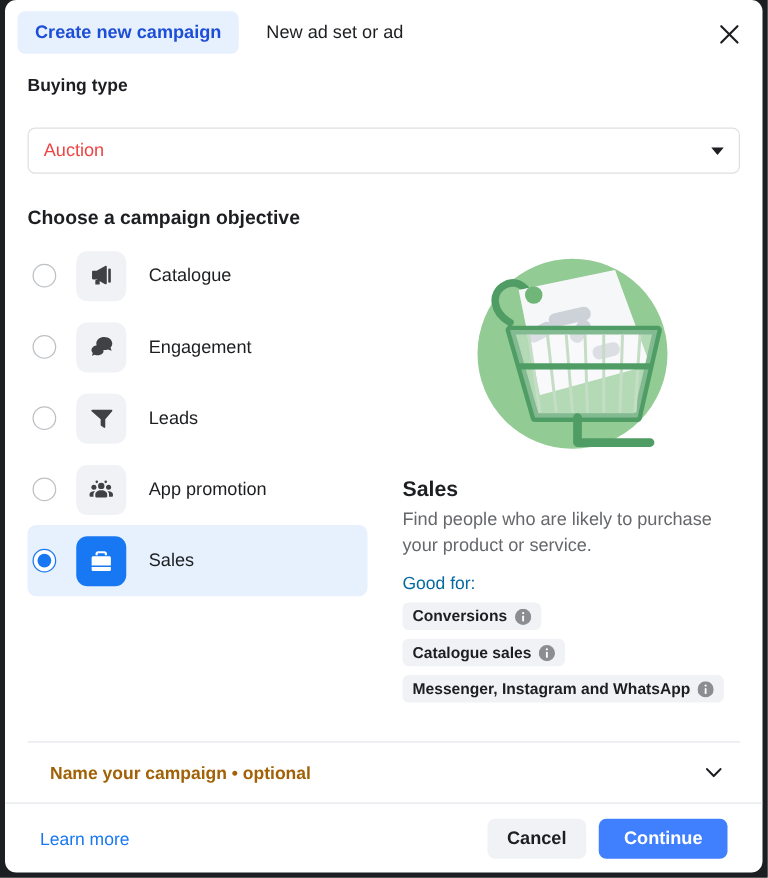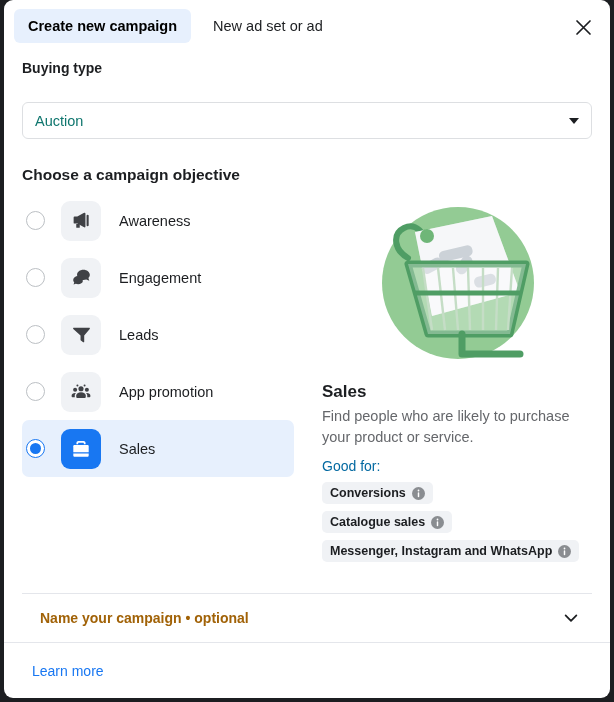--- a/index.html
+++ b/index.html
@@ -38,21 +38,21 @@
     font-size: 14.5px;
     font-weight: bold;
     padding: 9px 14px;
     border-radius: 6px;
     color: #1c1e21;
     cursor: pointer;
     white-space: nowrap;
   }
   .tab.active {
     background: #e7f0fd;
-    color: #000000;
+    color: #1d4ed8;
   }
   .tab.inactive {
     font-weight: normal;
     color: #1c1e21;
     margin-left: 8px;
   }
   .close-btn {
     position: absolute;
     right: 14px;
     top: 14px;
@@ -88,21 +88,21 @@
     border: 1px solid #dddfe2;
     border-radius: 6px;
     display: flex;
     align-items: center;
     padding: 0 12px;
     cursor: pointer;
     background: #fff;
   }
   .select-value {
     font-size: 14.5px;
-    color: #0f766e;
+    color: #ef4444;
   }
   .caret {
     position: absolute;
     right: 12px;
     top: 50%;
     transform: translateY(-50%);
     width: 0; height: 0;
     border-left: 5px solid transparent;
     border-right: 5px solid transparent;
     border-top: 6px solid #1c1e21;
@@ -315,21 +315,21 @@
 
         <div class="obj-row">
           <div class="radio"></div>
           <div class="icon-tile">
             <svg width="21" height="21" viewBox="0 0 24 24">
               <path fill="#3f4145" d="M3 9.5v5c0 .6.4 1 1 1h3.2l7.8 4.3c.7.4 1.5-.1 1.5-.9V4.1c0-.8-.8-1.3-1.5-.9L7.2 7.5H4c-.6 0-1 .4-1 1z"></path>
               <rect x="6" y="16" width="4" height="4.2" rx="0.6" fill="#3f4145"></rect>
               <rect x="17.8" y="5.5" width="2.4" height="13" rx="1.2" fill="#3f4145"></rect>
             </svg>
           </div>
-          <div class="obj-label">Awareness</div>
+          <div class="obj-label">Catalogue</div>
         </div>
 
 
         <div class="obj-row">
           <div class="radio"></div>
           <div class="icon-tile">
             <svg width="21" height="21" viewBox="0 0 24 24">
               <path fill="#3f4145" d="M13.5 16.2c-.2 1.9-2.6 3.4-5.4 3.4-.9 0-1.8-.2-2.6-.5l-2.6.9.8-2.3c-.8-.8-1.2-1.7-1.2-2.8 0-2.5 2.5-4.5 5.6-4.5s5.6 2 5.4 5.8z"></path>
               <path fill="#3f4145" d="M14.2 3c4 0 7.3 2.6 7.3 5.9 0 1.4-.6 2.7-1.6 3.7l1 3-3.4-1.2c-1 .3-2.1.5-3.3.5-4 0-7.3-2.6-7.3-6S10.2 3 14.2 3z"></path>
             </svg>
@@ -463,15 +463,19 @@
       <span class="name-label">Name your campaign • optional</span>
       <svg class="chev" viewBox="0 0 20 20">
         <path d="M4 7 L10 13.2 L16 7" stroke="#1c1e21" stroke-width="1.9" fill="none" stroke-linecap="round" stroke-linejoin="round"></path>
       </svg>
     </div>
 
   </div>
 
   <div class="footer">
     <span class="learn-more">Learn more</span>
+    <div class="foot-btns">
+      <button class="btn btn-secondary">Cancel</button>
+      <button class="btn btn-primary">Continue</button>
+    </div>
   </div>
 
 </div>
 
 </body></html>

